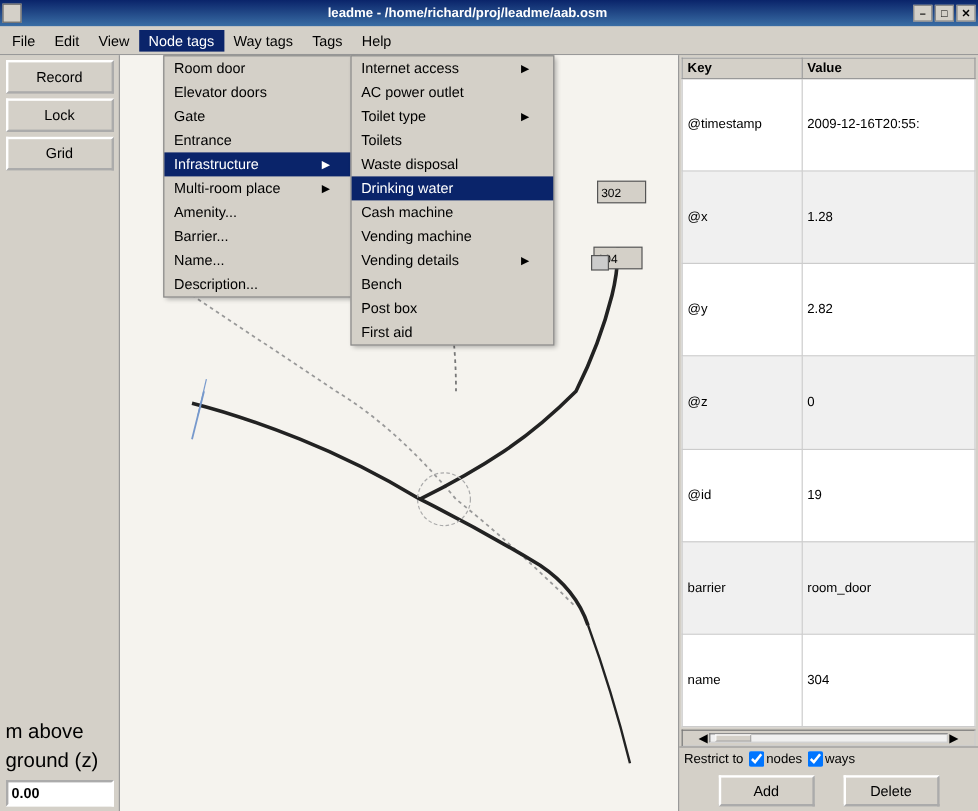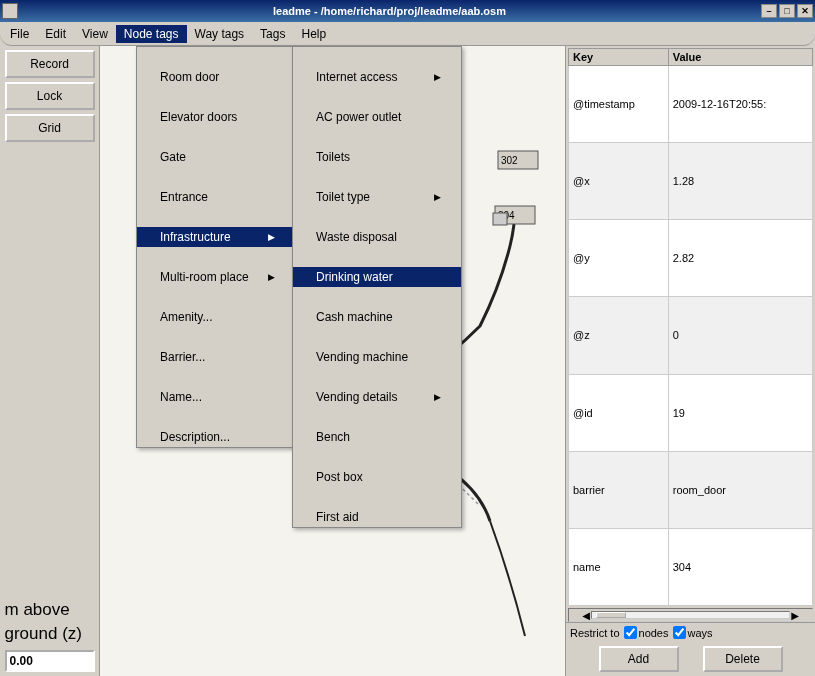--- a/index.html
+++ b/index.html
@@ -33,21 +33,20 @@
       font-size: 9px; cursor: pointer; color: #000;
     }
     
     #menubar {
       background: #d4d0c8;
       height: 24px;
       display: flex;
       align-items: center;
       border-bottom: 1px solid #999;
       padding: 0 2px;
-      border-radius: 12px;
     }
     .menu-item {
       padding: 2px 8px;
       cursor: pointer;
       font-size: 12px;
     }
     .menu-item:hover, .menu-item.active {
       background: #0a246a;
       color: white;
     }
@@ -186,28 +185,27 @@
       position: absolute;
       top: 46px;
       left: 136px;
       background: #d4d0c8;
       border: 1px solid #888;
       box-shadow: 2px 2px 4px rgba(0,0,0,0.3);
       z-index: 100;
       min-width: 160px;
     }
     .dropdown-item {
-      padding: 3px 20px 3px 23px;
+      padding: 3px 20px 3px 8px;
       cursor: pointer;
       white-space: nowrap;
       display: flex;
       align-items: center;
       justify-content: space-between;
       font-size: 12px;
-      margin-top: 20px;
     }
     .dropdown-item:hover, .dropdown-item.active {
       background: #0a246a;
       color: white;
     }
     .dropdown-item.has-submenu::after {
       content: '▶';
       font-size: 9px;
       margin-left: 8px;
     }
@@ -369,22 +367,22 @@
   <div class="dropdown-item has-submenu">Multi-room place</div>
   <div class="dropdown-item">Amenity...</div>
   <div class="dropdown-item">Barrier...</div>
   <div class="dropdown-item">Name...</div>
   <div class="dropdown-item">Description...</div>
 </div>
 
 <div id="infra-submenu">
   <div class="dropdown-item has-submenu">Internet access</div>
   <div class="dropdown-item">AC power outlet</div>
+  <div class="dropdown-item has-submenu">Toilet type</div>
   <div class="dropdown-item">Toilets</div>
-  <div class="dropdown-item has-submenu">Toilet type</div>
   <div class="dropdown-item">Waste disposal</div>
   <div class="dropdown-item active">Drinking water</div>
   <div class="dropdown-item">Cash machine</div>
   <div class="dropdown-item">Vending machine</div>
   <div class="dropdown-item has-submenu">Vending details</div>
   <div class="dropdown-item">Bench</div>
   <div class="dropdown-item">Post box</div>
   <div class="dropdown-item">First aid</div>
 </div>
 

